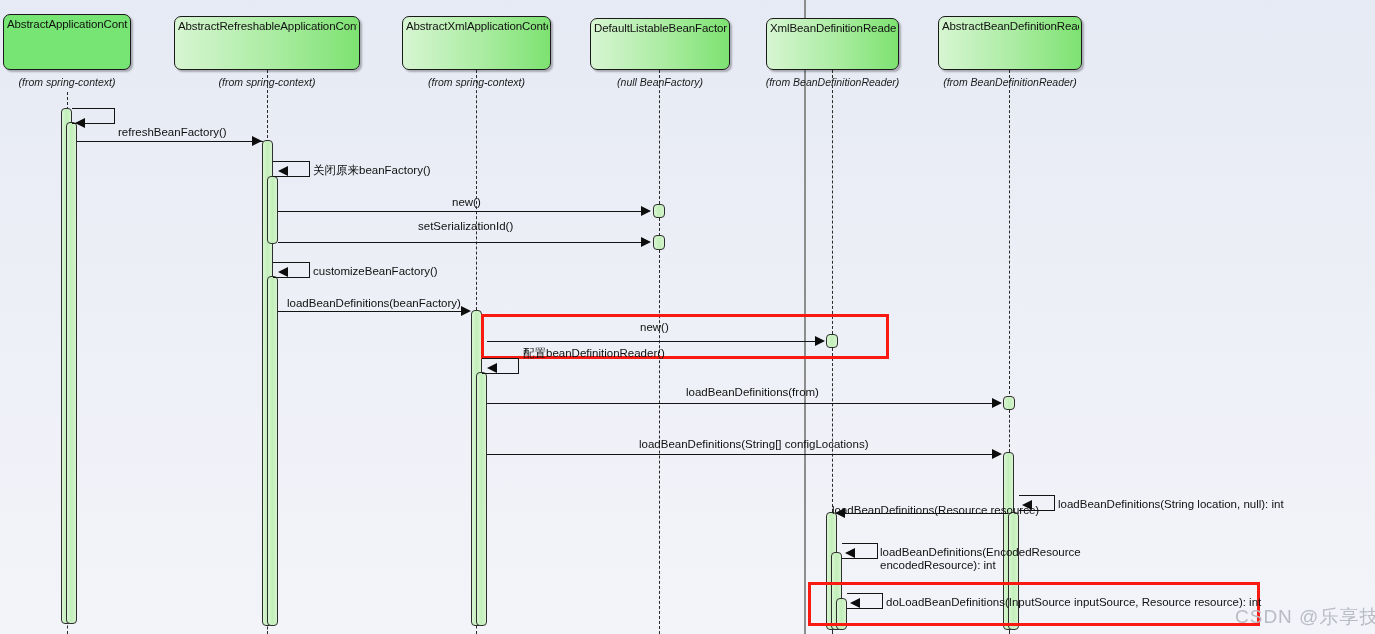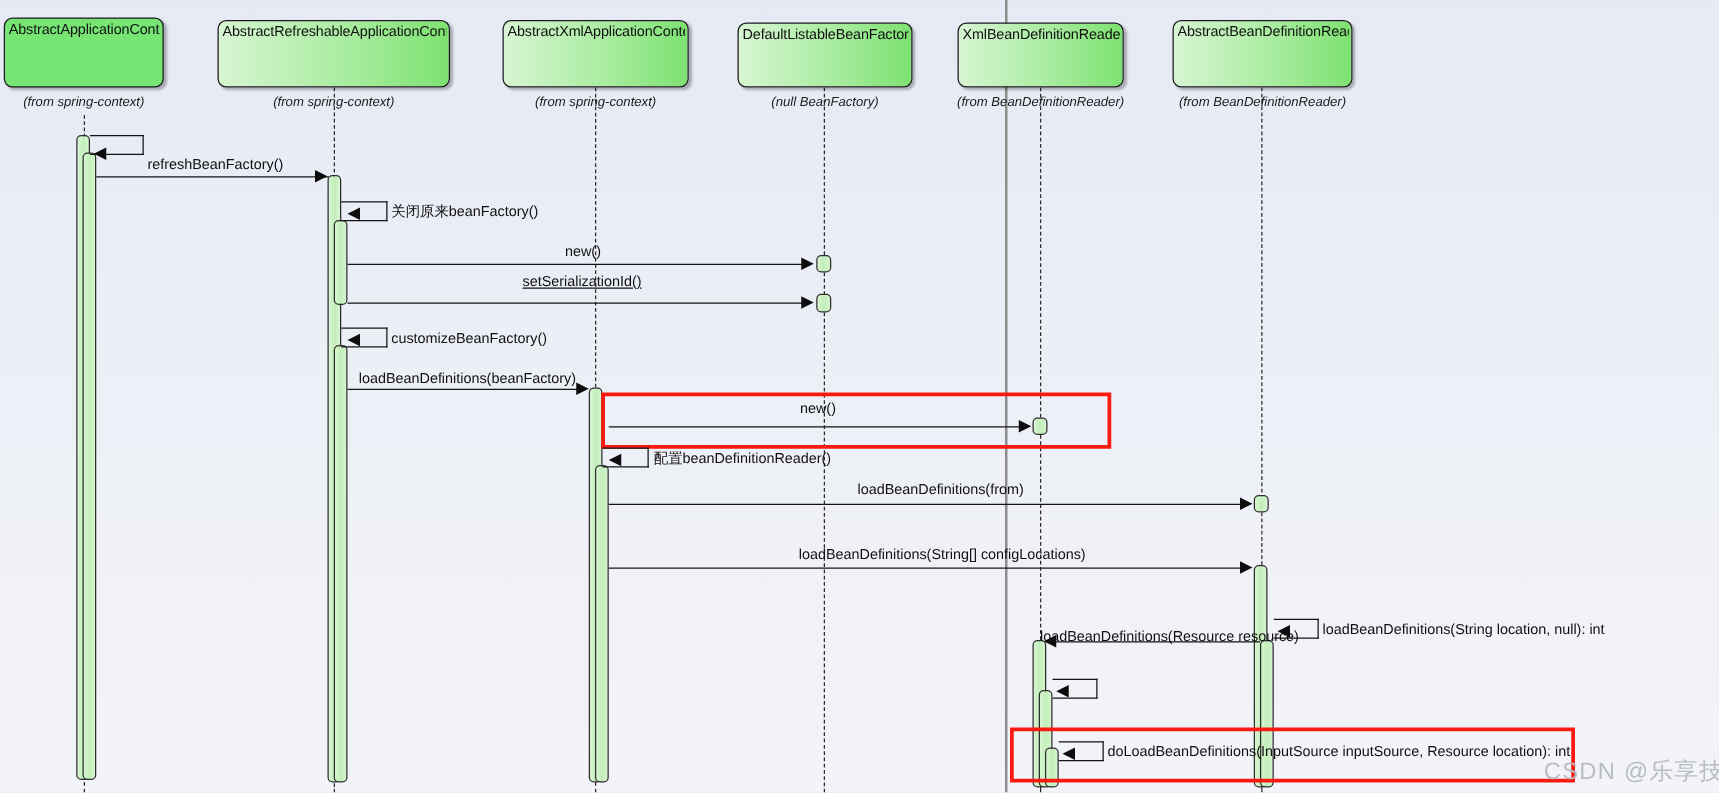--- a/index.html
+++ b/index.html
@@ -175,60 +175,61 @@
   <div class="arrow-r" style="left:252px;top:136px;"></div>
 
   <div class="msg-lbl" style="left:313px;top:164px;">关闭原来beanFactory()</div>
   <div class="self-box" style="left:273px;top:161px;width:37px;height:16px;"></div>
   <div class="arrow-l" style="left:278px;top:166px;"></div>
 
   <div class="msg-lbl" style="left:452px;top:196px;">new()</div>
   <div class="msg-line" style="left:278px;top:211px;width:365px;"></div>
   <div class="arrow-r" style="left:641px;top:206px;"></div>
 
-  <div class="msg-lbl" style="left:418px;top:220px;text-decoration:underline;">setSerializationId()</div>
+  <div class="msg-lbl" style="left:418px;top:220px;">setSerializationId()</div>
   <div class="msg-line" style="left:278px;top:242px;width:365px;"></div>
   <div class="arrow-r" style="left:641px;top:237px;"></div>
 
   <div class="msg-lbl" style="left:313px;top:265px;">customizeBeanFactory()</div>
   <div class="self-box" style="left:273px;top:262px;width:37px;height:16px;"></div>
   <div class="arrow-l" style="left:278px;top:267px;"></div>
 
   <div class="msg-lbl" style="left:287px;top:297px;">loadBeanDefinitions(beanFactory)</div>
   <div class="msg-line" style="left:278px;top:311px;width:184px;"></div>
   <div class="arrow-r" style="left:461px;top:306px;"></div>
 
   <div class="hl" style="left:481px;top:314px;width:408px;height:45px;"></div>
   <div class="msg-lbl" style="left:640px;top:321px;">new()</div>
   <div class="msg-line" style="left:487px;top:341px;width:329px;"></div>
   <div class="arrow-r" style="left:815px;top:336px;"></div>
 
-  <div class="msg-lbl" style="left:523px;top:361px;">配置beanDefinitionReader()</div>
+  <div class="msg-lbl" style="left:523px;top:347px;">配置beanDefinitionReader()</div>
   <div class="self-box" style="left:482px;top:358px;width:37px;height:16px;"></div>
   <div class="arrow-l" style="left:487px;top:363px;"></div>
 
   <div class="msg-lbl" style="left:686px;top:386px;">loadBeanDefinitions(from)</div>
   <div class="msg-line" style="left:487px;top:403px;width:506px;"></div>
   <div class="arrow-r" style="left:992px;top:398px;"></div>
 
   <div class="msg-lbl" style="left:639px;top:438px;">loadBeanDefinitions(String[] configLocations)</div>
   <div class="msg-line" style="left:487px;top:454px;width:506px;"></div>
   <div class="arrow-r" style="left:992px;top:449px;"></div>
 
   <div class="msg-lbl" style="left:1058px;top:498px;">loadBeanDefinitions(String location, null): int</div>
   <div class="self-box" style="left:1019px;top:495px;width:36px;height:16px;"></div>
   <div class="arrow-l" style="left:1022px;top:500px;"></div>
 
   <div class="msg-lbl" style="left:832px;top:504px;">loadBeanDefinitions(Resource resource)</div>
   <div class="msg-line" style="left:837px;top:513px;width:171px;"></div>
   <div class="arrow-l" style="left:835px;top:508px;"></div>
 
+  <div class="msg-lbl wrap" style="left:880px;top:546px;width:145px;">loadBeanDefinitions(EncodedResource encodedResource): int</div>
   <div class="self-box" style="left:842px;top:543px;width:36px;height:16px;"></div>
   <div class="arrow-l" style="left:845px;top:548px;"></div>
 
   <div class="hl" style="left:808px;top:582px;width:452px;height:44px;"></div>
-  <div class="msg-lbl" style="left:886px;top:596px;">doLoadBeanDefinitions(InputSource inputSource, Resource location): int</div>
+  <div class="msg-lbl" style="left:886px;top:596px;">doLoadBeanDefinitions(InputSource inputSource, Resource resource): int</div>
   <div class="self-box" style="left:847px;top:593px;width:36px;height:16px;"></div>
   <div class="arrow-l" style="left:850px;top:598px;"></div>
 
   <div class="watermark" style="left:1235px;top:604px;">CSDN @乐享技术</div>
 
 </div>
 
 </body></html>

